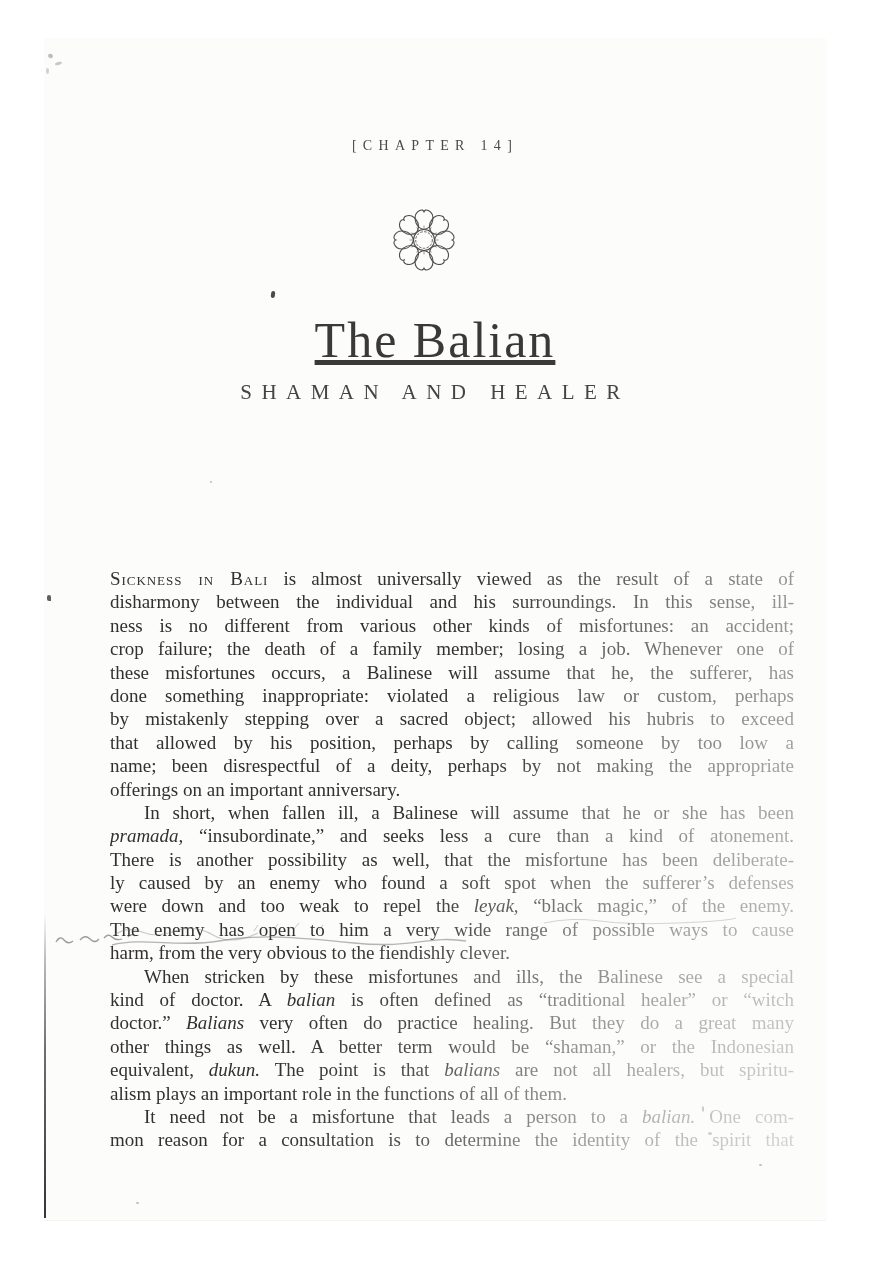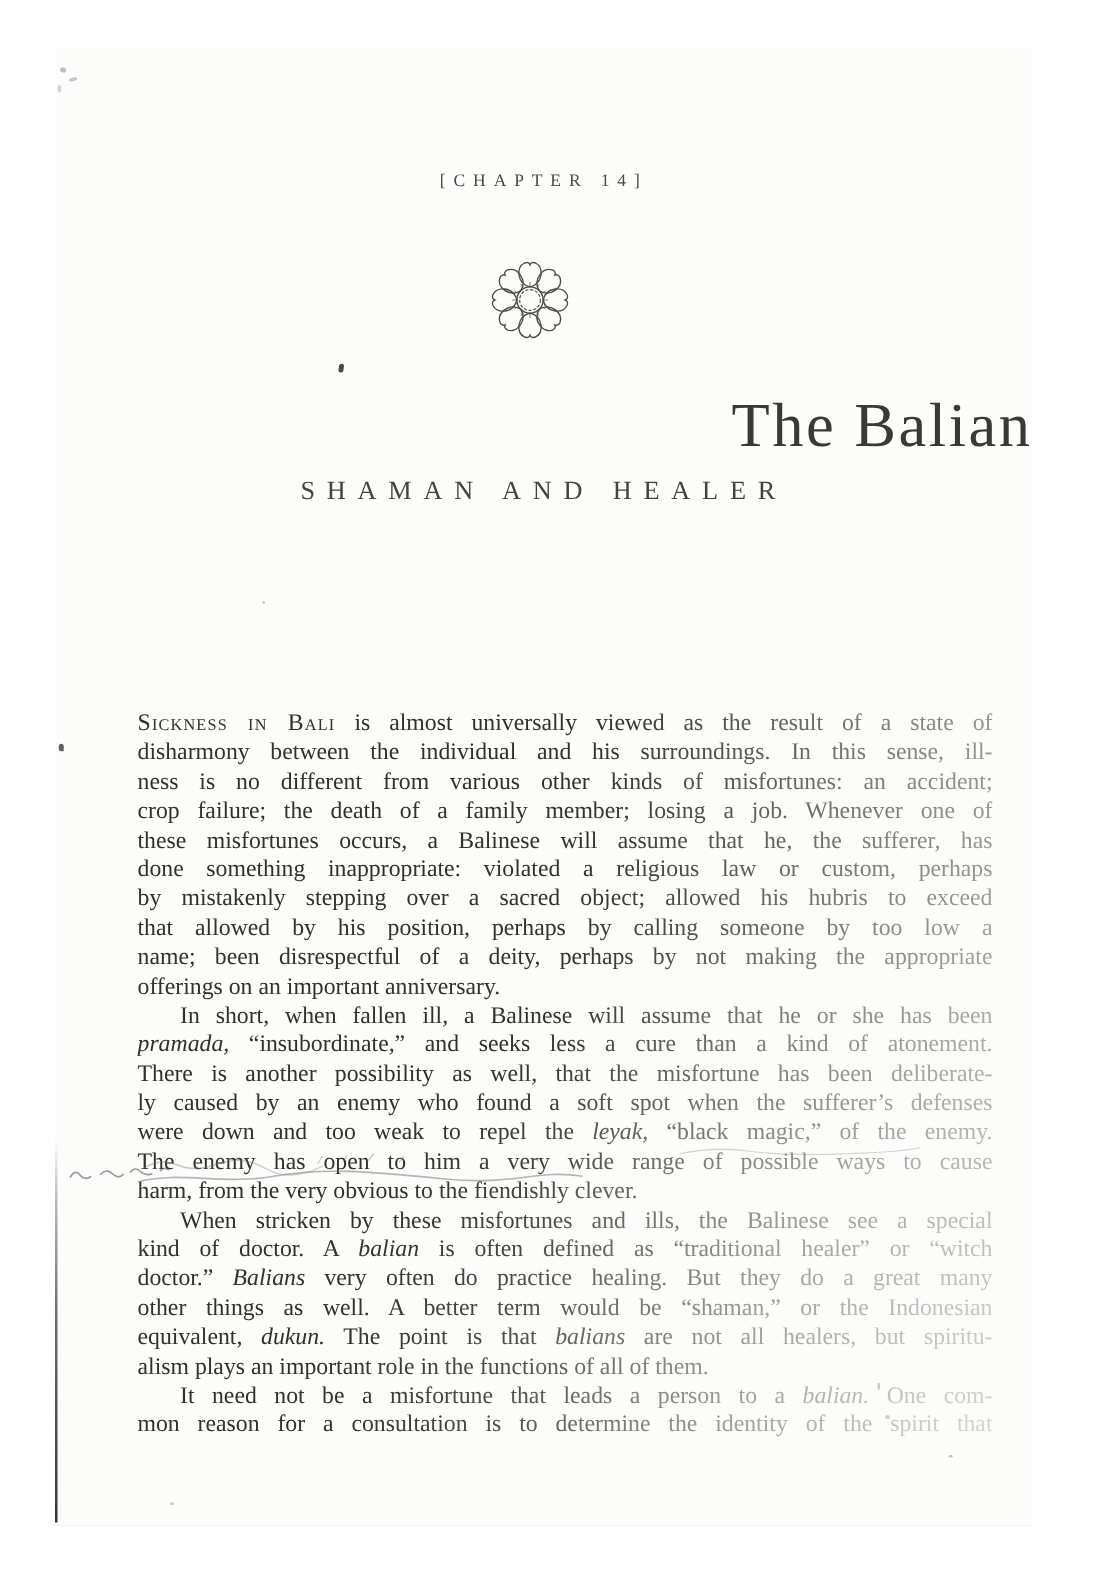--- a/index.html
+++ b/index.html
@@ -3,22 +3,22 @@
 <meta charset="utf-8">
 <style>
   html,body{margin:0;padding:0;background:#ffffff;}
   .canvas{position:relative;width:893px;height:1263px;background:#ffffff;overflow:hidden;
           font-family:"Liberation Serif","DejaVu Serif",serif;padding-left:16px;}
   .page{position:absolute;left:44px;top:38px;width:782px;height:1182px;
         background:#fcfcfb;border-bottom:1px solid rgba(0,0,0,0.03);}
   .chapter-label{position:absolute;left:0;top:100px;width:100%;text-align:center;
         font-size:14px;letter-spacing:0.45em;color:#4a4a48;}
   .ornament{position:absolute;left:349px;top:171px;width:62px;height:62px;}
-  .title{position:absolute;left:0;top:277px;width:100%;text-align:right;
-        font-size:50px;letter-spacing:2px;color:#3b3935;line-height:1;}
+  .title{position:absolute;left:0;top:277px;width:100%;text-align:center;
+        font-size:50px;letter-spacing:2px;color:#3b3935;line-height:1;text-decoration:underline;}
   .subtitle{position:absolute;left:0;top:342px;width:100%;text-align:center;
         font-size:21px;letter-spacing:0.45em;color:#45443f;}
   .body-text{position:absolute;left:66px;top:529px;width:684px;
         font-size:19px;line-height:23.4px;color:#33312e;}
   .line{text-align:justify;text-align-last:justify;text-justify:inter-word;
         white-space:normal;height:23.4px;overflow:hidden;}
   .line.end{text-align:left;text-align-last:left;}
   .line.indent{text-indent:34px;}
   .line .it{font-style:italic;}
   .line .sc{font-variant:small-caps;letter-spacing:0.05em;}

